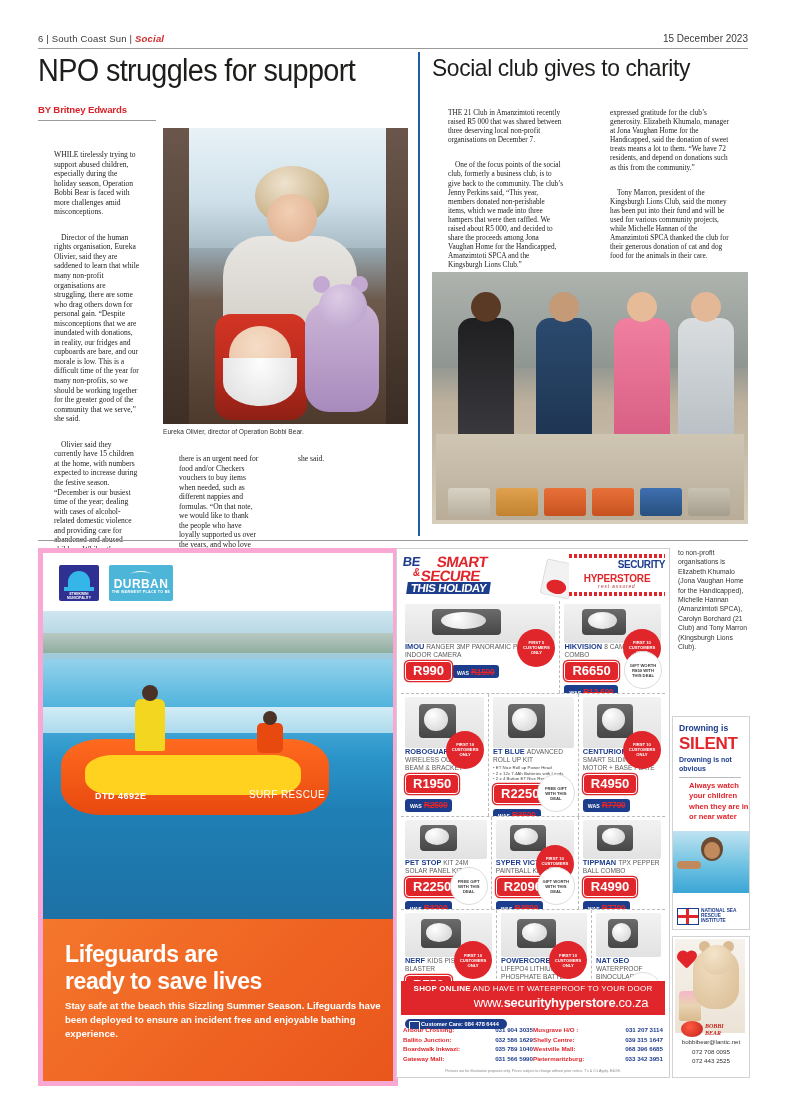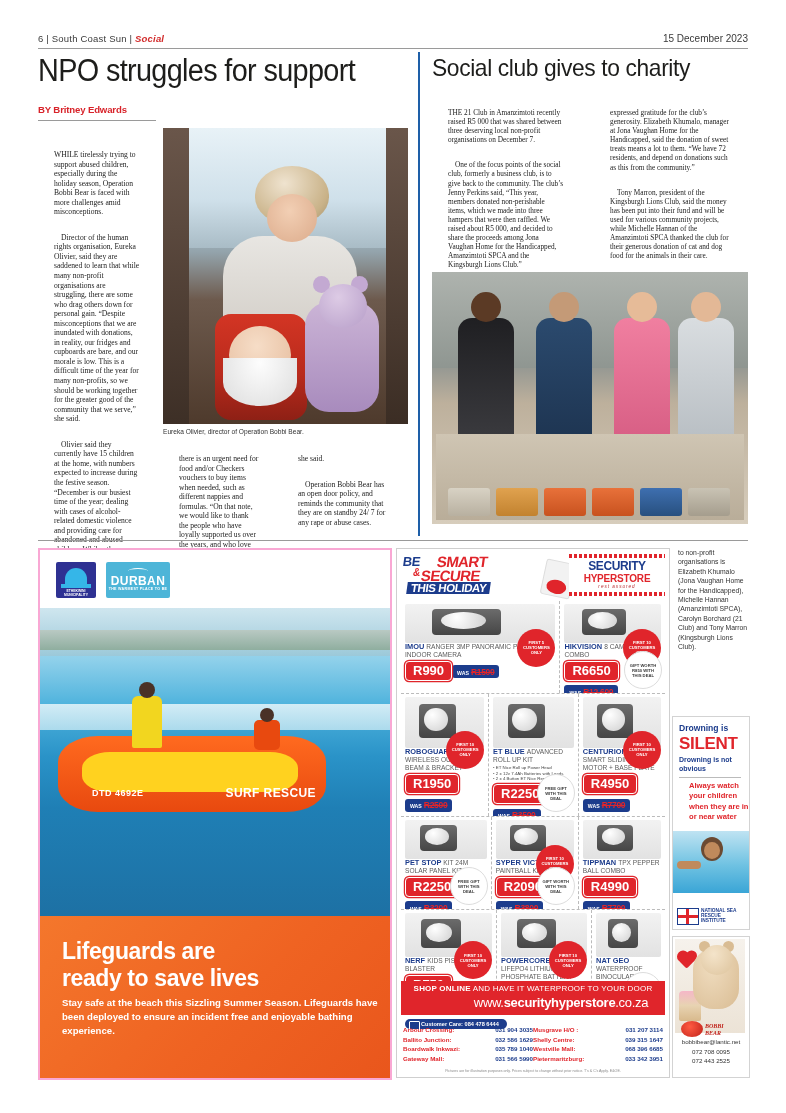--- a/index.html
+++ b/index.html
@@ -74,21 +74,21 @@
   .pb-person{position:absolute;bottom:86px;width:56px;height:120px;border-radius:14px 14px 0 0;}
   .pb-head{position:absolute;left:50%;margin-left:-15px;top:-26px;width:30px;height:30px;border-radius:50%;}
   .pkt{position:absolute;bottom:8px;width:42px;height:28px;border-radius:3px;}
   .capB{position:absolute;left:678px;top:548px;width:74px;font-family:"Liberation Sans",sans-serif;
         font-size:6.8px;line-height:9.4px;color:#333;}
 
   
   .hrule{position:absolute;left:38px;top:540px;width:710px;height:1px;background:#9a9a9a;}
 
   
-  .ad-lg{position:absolute;left:38px;top:548px;width:350px;height:528px;background:#4d7c0f;border:2px solid #f9a8d4;overflow:hidden;}
+  .ad-lg{position:absolute;left:38px;top:548px;width:350px;height:528px;background:#4d7c0f;border:5px solid #f9a8d4;overflow:hidden;}
   .lg-top{position:absolute;left:0;top:0;width:100%;height:58px;background:#fff;}
   .lg-logo1{position:absolute;left:16px;top:12px;width:40px;height:36px;background:#2e3192;border-radius:2px;}
   .lg-logo1 .dome{position:absolute;left:9px;top:6px;width:22px;height:16px;border-radius:11px 11px 0 0;background:#35b6e8;}
   .lg-logo1 .base{position:absolute;left:5px;top:22px;width:30px;height:4px;background:#35b6e8;}
   .lg-logo1 .txt{position:absolute;left:3px;top:27px;width:34px;text-align:center;font-family:"Liberation Sans",sans-serif;
                  font-size:3.4px;font-weight:bold;color:#fff;line-height:4px;}
   .lg-logo2{position:absolute;left:66px;top:12px;width:64px;height:36px;background:#4db5d8;border-radius:2px;}
   .lg-logo2 .wave{position:absolute;left:22px;top:6px;width:20px;height:5px;border-top:1.5px solid #fff;border-radius:50%;}
   .lg-logo2 .d{position:absolute;left:0;top:12px;width:64px;text-align:center;font-family:"Liberation Sans",sans-serif;
                font-size:12px;font-weight:bold;color:#fff;letter-spacing:.4px;}
@@ -96,21 +96,21 @@
                font-size:3.6px;font-weight:bold;color:#fff;letter-spacing:.3px;}
   .lg-img{position:absolute;left:0;top:58px;width:100%;height:322px;
           background:linear-gradient(180deg,#bfe2f2 0%,#8fd0ea 16%,#4fb3dd 30%,#2a93c8 46%,#1f7fb5 62%,#1d6fa2 100%);}
   .lg-shore{position:absolute;left:0;top:0;width:100%;height:48px;background:linear-gradient(180deg,#cfe6ef,#9cc9d9);}
   .lg-town{position:absolute;left:0;top:22px;width:100%;height:20px;background:linear-gradient(180deg,#b9c9c3,#8fae9f);}
   .lg-foam{position:absolute;left:0;top:96px;width:100%;height:26px;background:linear-gradient(180deg,#e9f6fa,#bfe4f1);opacity:.85;}
   .lg-boat{position:absolute;left:18px;top:128px;width:268px;height:76px;border-radius:40px/26px;
            background:linear-gradient(180deg,#ff6a1f,#e8490f);}
   .lg-boat-in{position:absolute;left:24px;top:16px;width:216px;height:40px;border-radius:28px/16px;background:#ffd21f;}
   .lg-boat-txt1{position:absolute;left:34px;top:52px;font-family:"Liberation Sans",sans-serif;font-size:9px;font-weight:bold;color:#fff;letter-spacing:.5px;}
-  .lg-boat-txt2{position:absolute;right:10px;top:50px;font-family:"Liberation Sans",sans-serif;font-size:12px;font-weight:bold;color:#fff;letter-spacing:.4px;}
+  .lg-boat-txt2{position:absolute;right:4px;top:50px;font-family:"Liberation Sans",sans-serif;font-size:10px;font-weight:normal;color:#fff;letter-spacing:.4px;}
   .lg-man{position:absolute;left:92px;top:88px;width:30px;height:52px;background:#f2d61f;border-radius:6px 6px 2px 2px;}
   .lg-man-h{position:absolute;left:7px;top:-14px;width:16px;height:16px;border-radius:50%;background:#4a3227;}
   .lg-man2{position:absolute;left:214px;top:112px;width:26px;height:30px;background:#e8490f;border-radius:5px;}
   .lg-man2-h{position:absolute;left:6px;top:-12px;width:14px;height:14px;border-radius:50%;background:#4a3227;}
   .lg-orange{position:absolute;left:0;top:366px;width:100%;height:162px;background:linear-gradient(135deg,#f4772c,#ef6322 55%,#e9561c);}
   .lg-h1{position:absolute;left:22px;top:388px;width:310px;font-family:"Liberation Sans",sans-serif;font-weight:bold;
          font-size:23px;line-height:27px;color:#fff;letter-spacing:-.4px;}
   .lg-sub{position:absolute;left:22px;top:446px;width:318px;font-family:"Liberation Sans",sans-serif;font-weight:bold;
           font-size:9.6px;line-height:14px;color:#fff;}
 
@@ -124,21 +124,21 @@
   .be3{position:absolute;left:18px;top:14px;font-size:15px;font-weight:bold;color:#e0252b;letter-spacing:-.6px;transform:skewX(-8deg);}
   .be4{position:absolute;left:4px;top:29px;font-size:11.5px;font-weight:bold;color:#fff;letter-spacing:-.4px;
        transform:skewX(-8deg);background:#1c3c8c;padding:0 4px;}
   .be-amp{position:absolute;left:10px;top:14px;font-size:10px;font-weight:bold;color:#e0252b;font-style:italic;}
   .sec-tag{position:absolute;left:146px;top:12px;width:28px;height:34px;background:#f2f2f2;border:1px solid #ddd;
            border-radius:3px;transform:rotate(12deg);}
   .sec-tag i{position:absolute;left:4px;top:18px;width:20px;height:14px;border-radius:50%;background:#e0252b;}
   .sec-logo{position:absolute;right:4px;top:5px;width:96px;height:42px;background:#fff;}
   .sl-dots{position:absolute;left:0;top:0;width:96px;height:4px;background:repeating-linear-gradient(90deg,#e0252b 0 3px,#fff 3px 5px);}
   .sl-dots.b{top:38px;}
-  .sl-s{position:absolute;left:0;top:5px;width:96px;text-align:center;font-size:12px;font-weight:bold;color:#1c3c8c;letter-spacing:-.4px;}
+  .sl-s{position:absolute;left:0;top:5px;width:96px;text-align:right;font-size:10px;font-weight:bold;color:#1c3c8c;letter-spacing:-.4px;}
   .sl-h{position:absolute;left:0;top:19px;width:96px;text-align:center;font-size:10px;font-weight:bold;color:#e0252b;letter-spacing:-.2px;}
   .sl-t{position:absolute;left:0;top:30px;width:96px;text-align:center;font-size:4.6px;color:#b8262c;font-style:italic;letter-spacing:1px;}
 
   .sgrid{position:absolute;left:4px;top:52px;width:264px;}
   .srow{position:relative;width:100%;border-bottom:1px dashed #bbb;overflow:hidden;}
   .scell{position:relative;float:left;box-sizing:border-box;padding:3px 4px 4px 4px;overflow:hidden;}
   .scell + .scell{border-left:1px dashed #bbb;}
   .pname{font-size:6.6px;line-height:8px;color:#5a5a5a;}
   .pname b{color:#1c3c8c;font-size:7.4px;}
   .pbul{font-size:4.4px;line-height:5.6px;color:#444;margin-top:1px;}
@@ -227,21 +227,20 @@
       <p class="lead">WHILE tirelessly trying to support abused children, especially during the holiday season, Operation Bobbi Bear is faced with more challenges amid misconceptions.</p>
       <p>Director of the human rights organisation, Eureka Olivier, said they are saddened to learn that while many non-profit organisations are struggling, there are some who drag others down for personal gain. “Despite misconceptions that we are inundated with donations, in reality, our fridges and cupboards are bare, and our morale is low. This is a difficult time of the year for many non-profits, so we should be working together for the greater good of the community that we serve,” she said.</p>
       <p>Olivier said they currently have 15 children at the home, with numbers expected to increase during the festive season. “December is our busiest time of the year; dealing with cases of alcohol-related domestic violence and providing care for abandoned and abused children. While others are packing Christmas presents, we are packing rape bags,” she said.</p>
       <p>Eureka said they would love to host a Christmas party for the children this year, however,</p>
     </div>
   <div class="col c2" id="c2">
       <p class="lead">there is an urgent need for food and/or Checkers vouchers to buy items when needed, such as different nappies and formulas. “On that note, we would like to thank the people who have loyally supported us over the years, and who love and care for the children on the property. We wish everyone a safe and merry Christmas,”</p>
     </div>
   <div class="col c3" id="c3">
       <p class="lead">she said.</p>
-      <p>Operation Bobbi Bear has an open door policy, and reminds the community that they are on standby 24/ 7 for any rape or abuse cases.</p>
     </div>
 
   <div class="photo photoA">
     <div class="pa-bg"></div>
     <div class="pa-win"></div>
     <div class="pa-wood-l"></div>
     <div class="pa-wood-r"></div>
     <div class="pa-torso"></div>
     <div class="pa-hair"></div>
     <div class="pa-face"></div>

